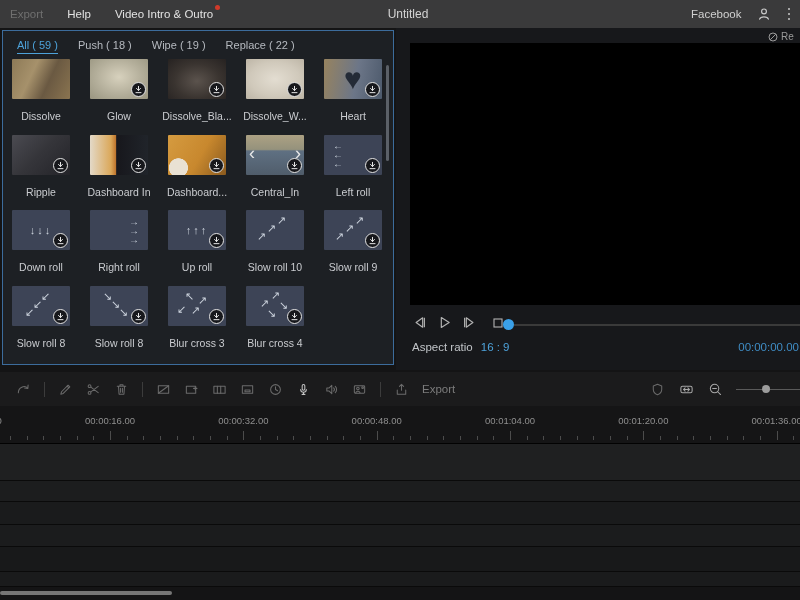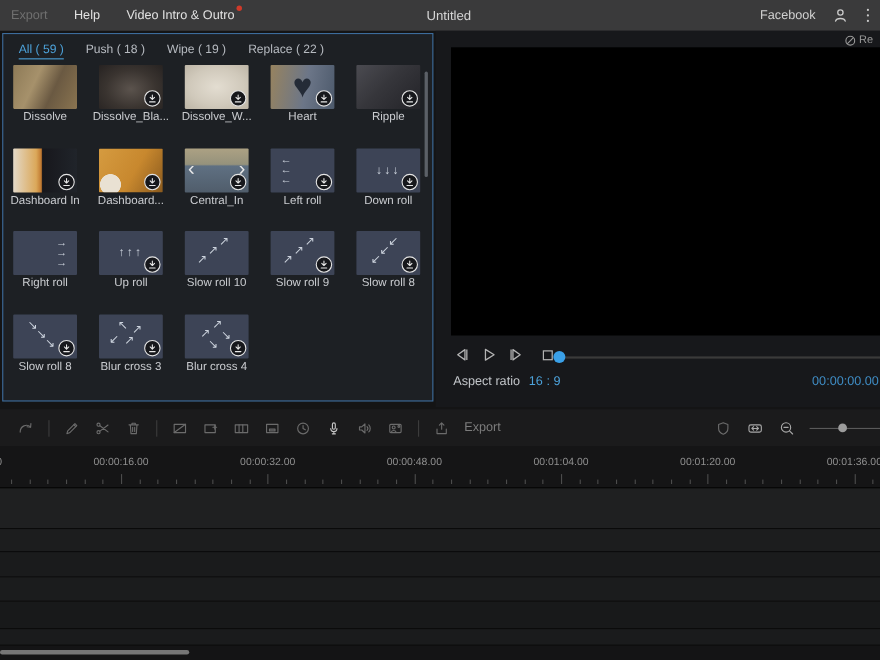--- a/index.html
+++ b/index.html
@@ -28,21 +28,21 @@
   
   .left-panel { position:absolute; left:2px; top:30px; width:392px; height:335px;
     background:#1d2024; border:1px solid #3c6c9c; }
   .tabs { display:flex; gap:20px; padding:8px 0 0 14px; font-size:11px; color:#b6bac0; }
   .tab { padding-bottom:2px; white-space:nowrap; cursor:default; }
   .tab.active { color:#4da2da; border-bottom:1px solid #4da2da; }
   .grid { position:absolute; left:9px; top:28px; display:grid;
     grid-template-columns:repeat(5,58px); column-gap:20px; grid-auto-rows:75.5px; }
   .cell { width:58px; }
   .thumb { width:58px; height:40px; position:relative; border-radius:1px; overflow:hidden; }
-  .thumb-label { margin:1px -8px 0; width:74px; text-align:center; font-size:10.5px;
+  .thumb-label { margin:11px -8px 0; width:74px; text-align:center; font-size:10.5px;
     color:#caccd0; white-space:nowrap; overflow:hidden; }
   .dl-badge { position:absolute; right:2px; bottom:2px; width:15px; height:15px;
     border-radius:50%; background:#17181c; border:1px solid #e4e4e4;
     display:flex; align-items:center; justify-content:center; }
 
   
   .art-dissolve { background:linear-gradient(115deg,#8d7a57,#a6916b 35%,#6a5942 62%,#8a7450); }
   .art-glow { background:radial-gradient(ellipse at 50% 45%,#d7d1bd 0%,#b4af9b 55%,#999580 100%); }
   .art-dark { background:radial-gradient(ellipse at 50% 55%,#5b534d 0%,#3a3430 55%,#262221 100%); }
   .art-light { background:radial-gradient(ellipse at 50% 50%,#e3ddd1 0%,#d0c9bb 60%,#bdb5a6 100%); }
@@ -140,20 +140,30 @@
   <div class="tabs" id="tabs">
       <span class="tab active">All ( 59 )</span>
       <span class="tab">Push ( 18 )</span>
       <span class="tab">Wipe ( 19 )</span>
       <span class="tab">Replace ( 22 )</span>
     </div>
   <div class="grid" id="grid">
       <div class="cell">
         <div class="thumb art-dissolve"></div>
         <div class="thumb-label">Dissolve</div>
+      </div>
+      <div class="cell">
+        <div class="thumb art-glow">
+          <span class="dl-badge">
+            <svg width="9" height="9" viewBox="0 0 10 10" fill="none" stroke="#e8e8e8" stroke-width="1.1" stroke-linecap="round">
+              <path d="M5 1.5 V6 M5 6 L2.8 3.8 M5 6 L7.2 3.8 M2.2 8.5 h5.6"></path>
+            </svg>
+          </span>
+        </div>
+        <div class="thumb-label">Glow</div>
       </div>
       <div class="cell">
         <div class="thumb art-dark">
           <span class="dl-badge">
             <svg width="9" height="9" viewBox="0 0 10 10" fill="none" stroke="#e8e8e8" stroke-width="1.1" stroke-linecap="round">
               <path d="M5 1.5 V6 M5 6 L2.8 3.8 M5 6 L7.2 3.8 M2.2 8.5 h5.6"></path>
             </svg>
           </span>
         </div>
         <div class="thumb-label">Dissolve_Bla...</div>

